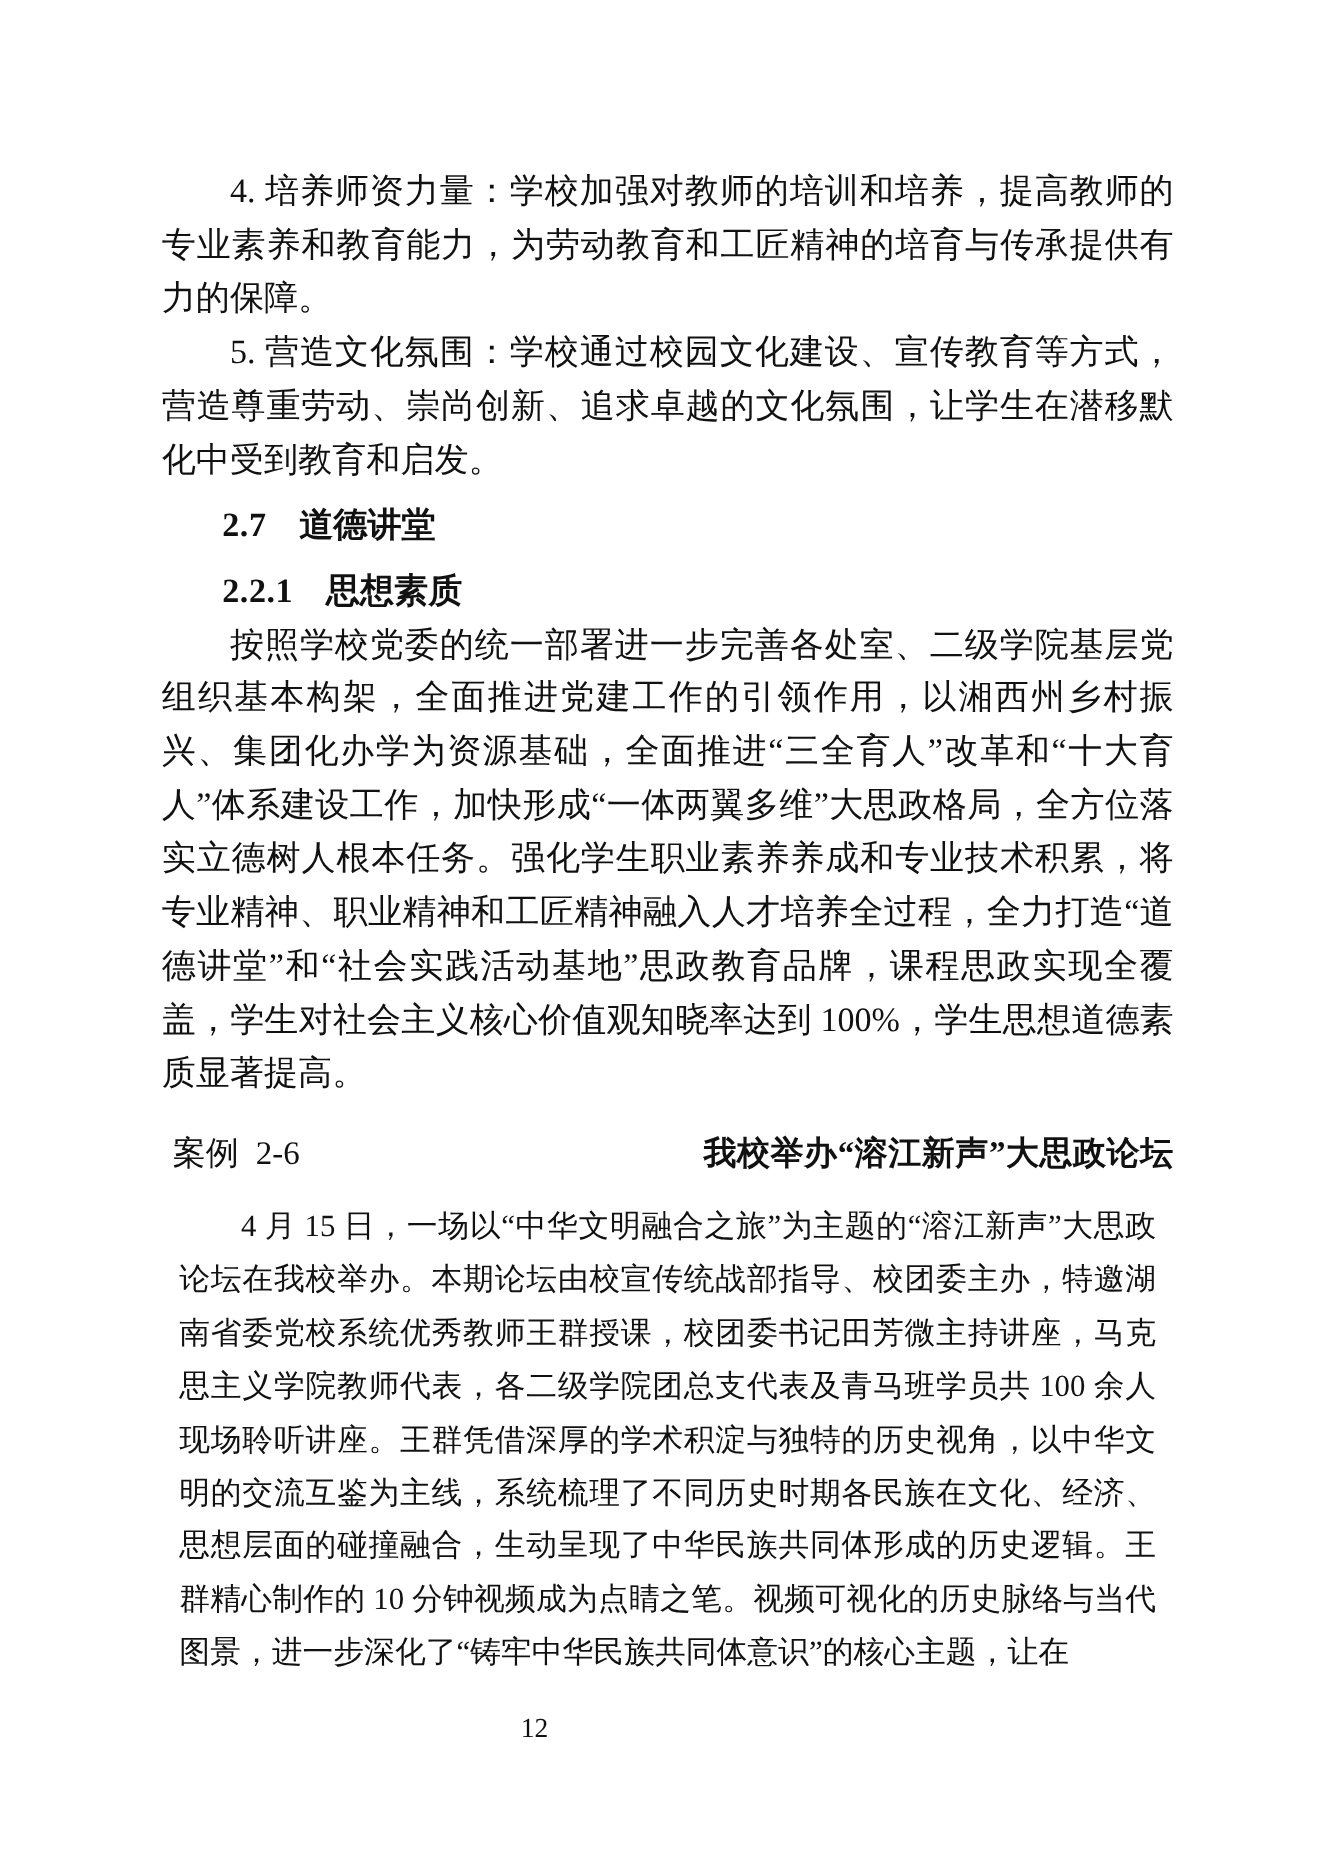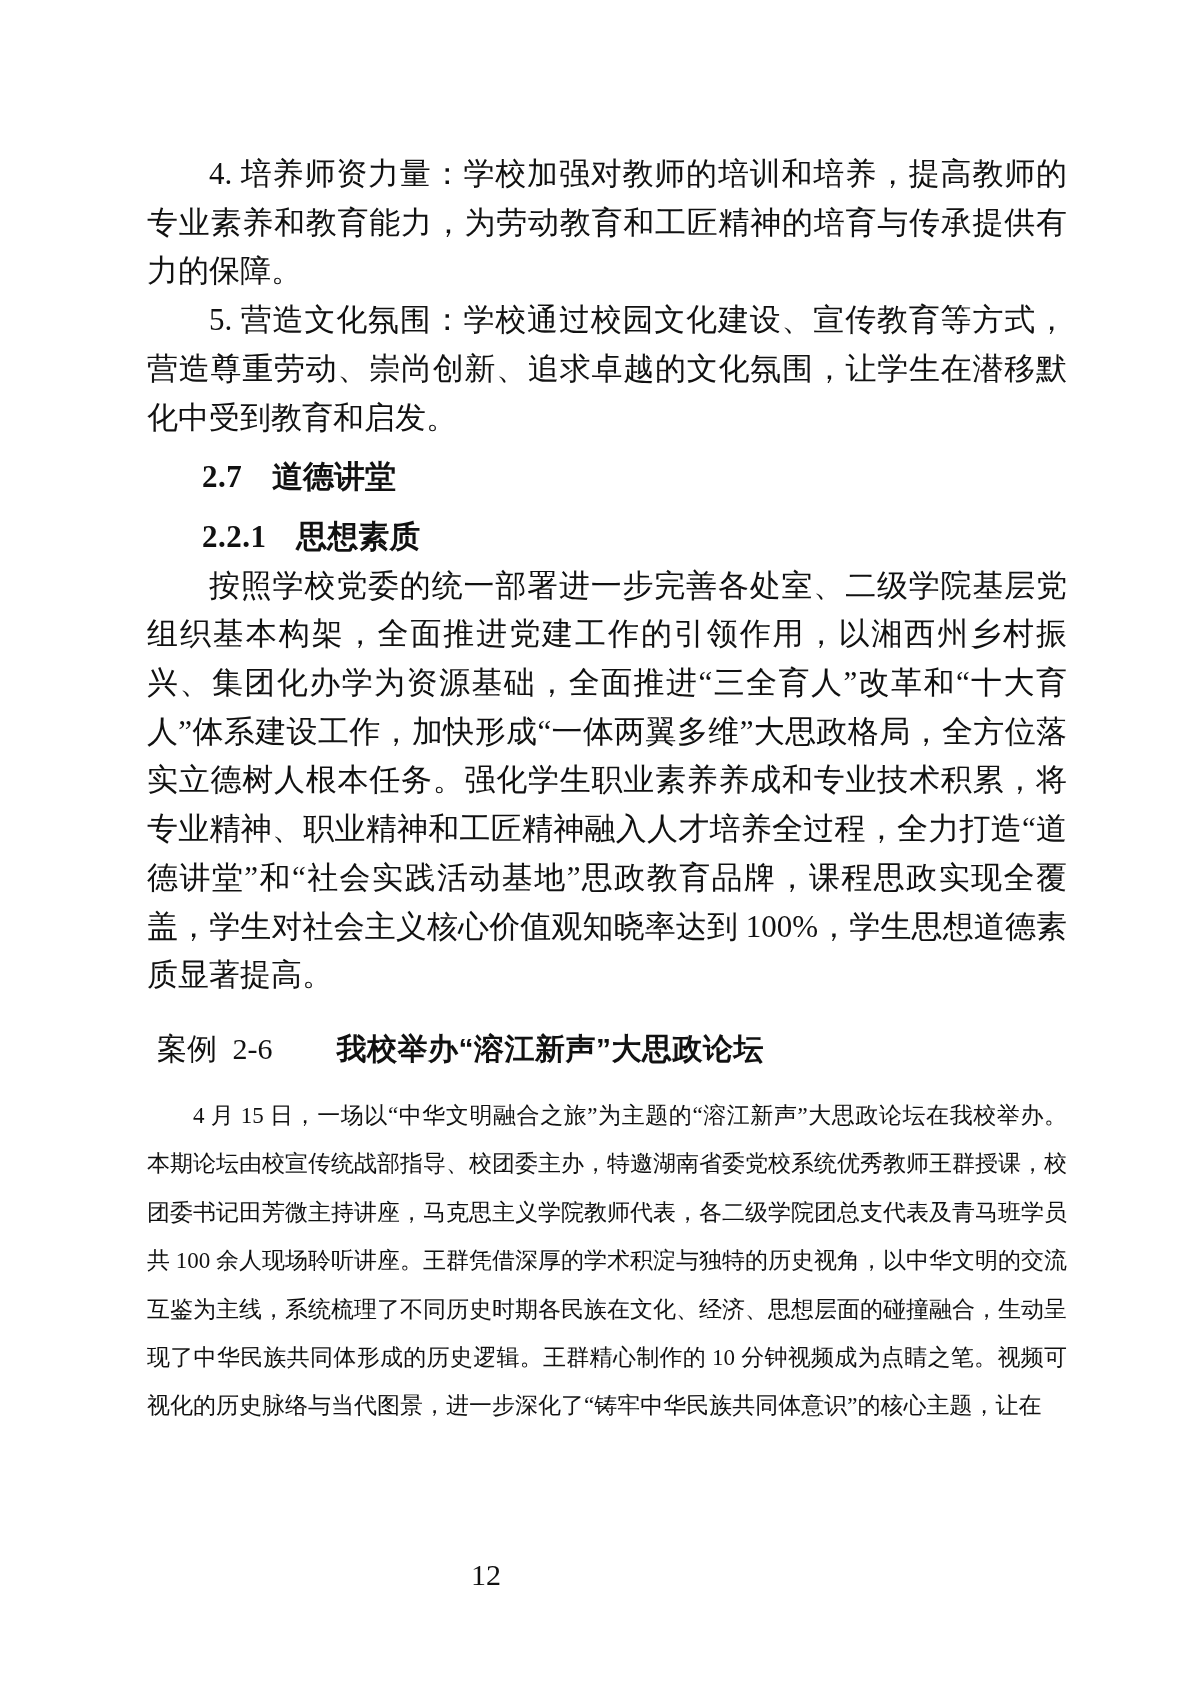--- a/index.html
+++ b/index.html
@@ -47,51 +47,52 @@
   .heading .h-text {
     margin-left: 22px;
   }
   .case-heading {
     margin: 25px 0 19px 0;
     padding-left: 10px;
     font-size: 30px;
     line-height: 48px;
     display: flex;
     align-items: baseline;
+    justify-content: space-between;
   }
   .case-label-cn {
     font-family: "Liberation Sans", "DejaVu Sans", sans-serif;
     font-weight: 500;
   }
   .case-label-num {
     font-family: "Liberation Serif", "DejaVu Serif", serif;
     margin-left: 8px;
   }
   .case-title {
     margin-left: 64px;
-    font-family: Liberation Sans, sans-serif;
+    font-family: Liberation Serif, serif;
     font-weight: 600;
     letter-spacing: 0.5px;
   }
   .case-para {
-    margin: 0;
-    font-size: 23px;
+    margin: 16px;
+    font-size: 28px;
     line-height: 48.4px;
     text-align: justify;
     text-justify: inter-ideograph;
     text-indent: 2em;
     word-break: break-all;
   }
   .footer {
     position: absolute;
     top: 1558px;
     left: 0;
     width: 972px;
     text-align: center;
-    font-size: 30px;
+    font-size: 25px;
     color: #111111;
   }
 </style>
 </head>
 <body>
 
 <div class="page">
   <div class="content">
 
     <p class="body-para">4. 培养师资力量：学校加强对教师的培训和培养，提高教师的专业素养和教育能力，为劳动教育和工匠精神的培育与传承提供有力的保障。</p>

